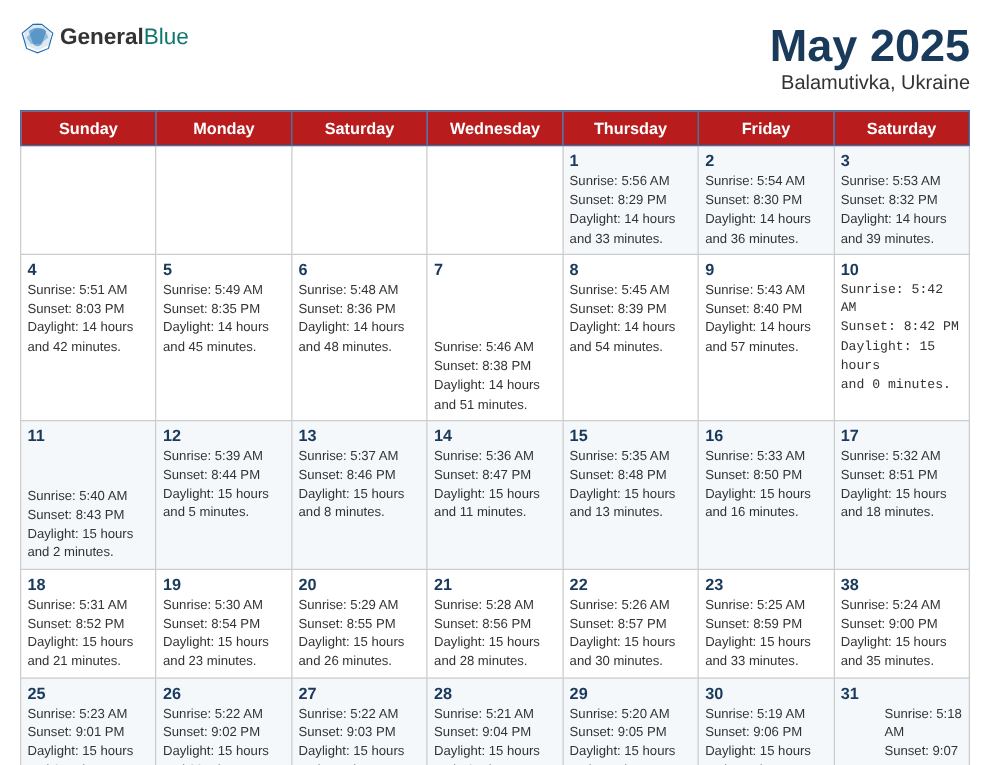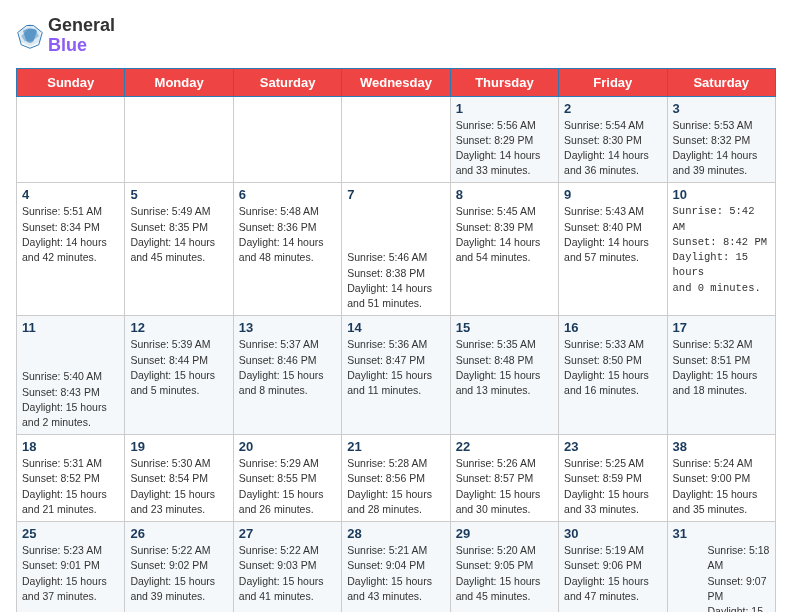--- a/index.html
+++ b/index.html
@@ -16,32 +16,32 @@
       align-items: flex-start;
       margin-bottom: 12px;
     }
     .logo {
       display: flex;
       align-items: center;
       gap: 4px;
     }
     .logo-text {
       display: flex;
-      flex-direction: column;
+      flex-direction: row;
       line-height: 1.1;
     }
     .logo-general {
       font-size: 18px;
       font-weight: bold;
       color: #333;
     }
     .logo-blue {
       font-size: 18px;
-      font-weight: bold;
-      color: #8b5cf6;
+      font-weight: normal;
+      color: #0f766e;
     }
     .logo-icon {
       width: 28px;
       height: 28px;
     }
     .title-block {
       text-align: right;
     }
     .month-year {
       font-size: 36px;
@@ -51,21 +51,21 @@
     .location {
       font-size: 16px;
       color: #333;
     }
     table {
       width: 100%;
       border-collapse: collapse;
       table-layout: fixed;
     }
     thead tr th {
-      background-color: #ef4444;
+      background-color: #b91c1c;
       color: #fff;
       font-size: 13px;
       font-weight: bold;
       padding: 6px 4px;
       text-align: center;
       border: 1px solid #2a7ab8;
     }
     tbody tr td {
       border: 1px solid #ccc;
       vertical-align: top;
@@ -106,20 +106,24 @@
       <polygon points="16,2 28,10 28,22 16,28 4,22 4,10" fill="#1a6aad" opacity="0.15"></polygon>
       <polygon points="20,4 30,12 26,26 16,30 6,26 2,12 12,4" fill="none" stroke="#1a6aad" stroke-width="1"></polygon>
       <path d="M8 10 Q16 4 24 10 L20 22 Q16 26 12 22 Z" fill="#1a6aad" opacity="0.5"></path>
       <path d="M14 8 L22 8 L26 16 L18 22 L10 22 L6 16 Z" fill="#2a7ab8" opacity="0.4"></path>
     </svg>
     <div class="logo-text">
       <span class="logo-general">General</span>
       <span class="logo-blue">Blue</span>
     </div>
   </div>
+  <div class="title-block">
+    <div class="month-year">May 2025</div>
+    <div class="location">Balamutivka, Ukraine</div>
+  </div>
 </div>
 
 <table>
   <thead>
     <tr>
     <th>Sunday</th>
         <th>Monday</th>
         <th>Saturday</th>
         <th>Wednesday</th>
         <th>Thursday</th>
@@ -152,21 +156,21 @@
           <div class="cell-content" style="white-space: pre-line;">Sunrise: 5:53 AM
 Sunset: 8:32 PM
 Daylight: 14 hours
 and 39 minutes.</div>
         </td>
       </tr>
       <tr>
         <td>
           <span class="day-num">4</span>
           <div class="cell-content" style="white-space: pre-line;">Sunrise: 5:51 AM
-Sunset: 8:34 PM
+Sunset: 8:03 PM
 Daylight: 14 hours
 and 42 minutes.</div>
         </td>
         <td>
           <span class="day-num">5</span>
           <div class="cell-content" style="white-space: pre-line;">Sunrise: 5:49 AM
 Sunset: 8:35 PM
 Daylight: 14 hours
 and 45 minutes.</div>
         </td>

